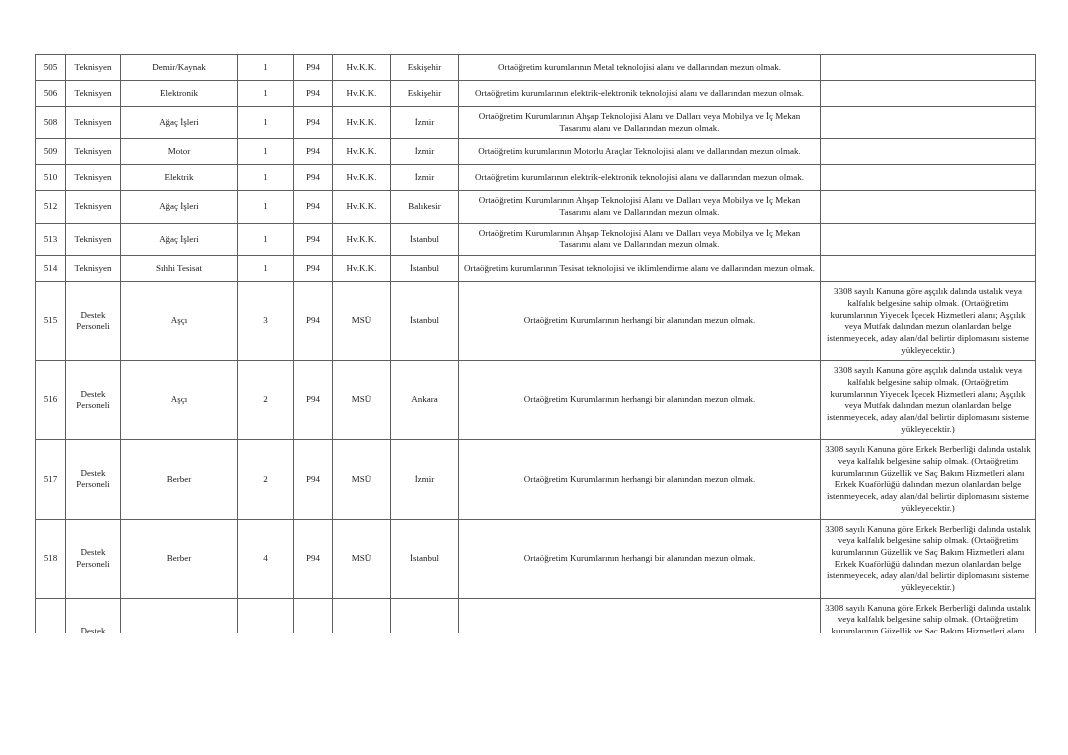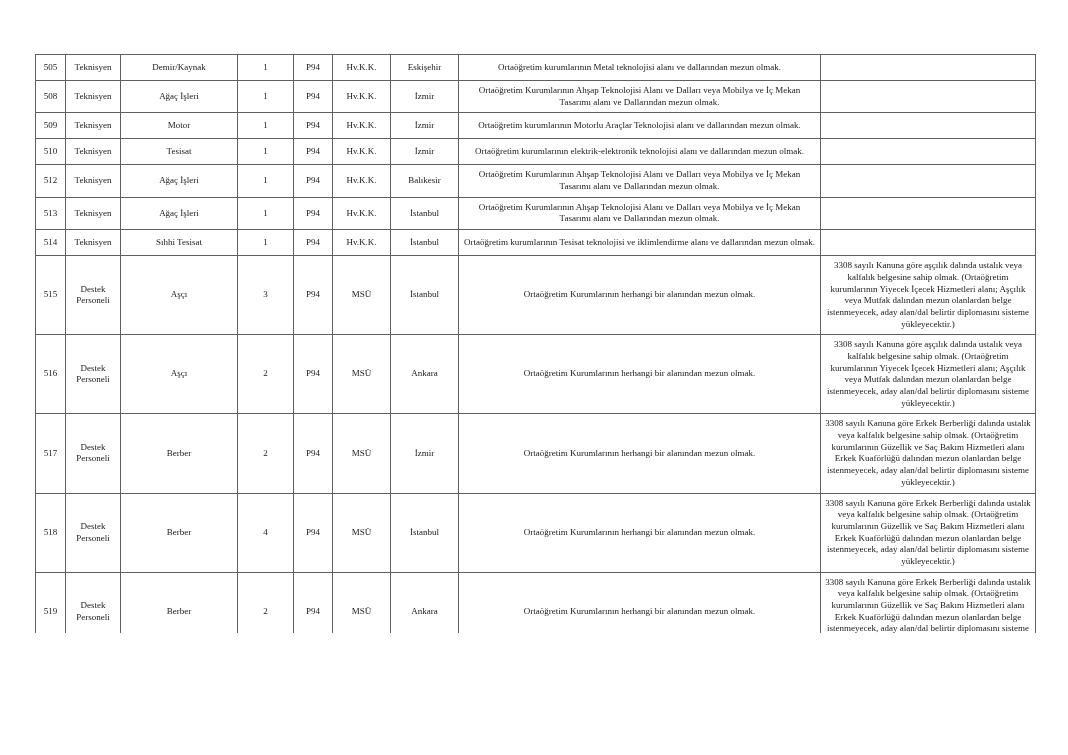--- a/index.html
+++ b/index.html
@@ -78,20 +78,31 @@
           <td class="col-title">Teknisyen</td>
           <td class="col-branch">Demir/Kaynak</td>
           <td class="col-count">1</td>
           <td class="col-score">P94</td>
           <td class="col-institution">Hv.K.K.</td>
           <td class="col-city">Eskişehir</td>
           <td class="col-requirement">Ortaöğretim kurumlarının Metal teknolojisi alanı ve dallarından mezun olmak.</td>
           <td class="col-note"></td>
         </tr>
         <tr>
+          <td class="col-seq">506</td>
+          <td class="col-title">Teknisyen</td>
+          <td class="col-branch">Elektronik</td>
+          <td class="col-count">1</td>
+          <td class="col-score">P94</td>
+          <td class="col-institution">Hv.K.K.</td>
+          <td class="col-city">Eskişehir</td>
+          <td class="col-requirement">Ortaöğretim kurumlarının elektrik-elektronik teknolojisi alanı ve dallarından mezun olmak.</td>
+          <td class="col-note"></td>
+        </tr>
+        <tr>
           <td class="col-seq">508</td>
           <td class="col-title">Teknisyen</td>
           <td class="col-branch">Ağaç İşleri</td>
           <td class="col-count">1</td>
           <td class="col-score">P94</td>
           <td class="col-institution">Hv.K.K.</td>
           <td class="col-city">İzmir</td>
           <td class="col-requirement">Ortaöğretim Kurumlarının Ahşap Teknolojisi Alanı ve Dalları veya Mobilya ve İç Mekan Tasarımı alanı ve Dallarından mezun olmak.</td>
           <td class="col-note"></td>
         </tr>
@@ -102,21 +113,21 @@
           <td class="col-count">1</td>
           <td class="col-score">P94</td>
           <td class="col-institution">Hv.K.K.</td>
           <td class="col-city">İzmir</td>
           <td class="col-requirement">Ortaöğretim kurumlarının Motorlu Araçlar Teknolojisi alanı ve dallarından mezun olmak.</td>
           <td class="col-note"></td>
         </tr>
         <tr>
           <td class="col-seq">510</td>
           <td class="col-title">Teknisyen</td>
-          <td class="col-branch">Tesisat</td>
+          <td class="col-branch">Elektrik</td>
           <td class="col-count">1</td>
           <td class="col-score">P94</td>
           <td class="col-institution">Hv.K.K.</td>
           <td class="col-city">İzmir</td>
           <td class="col-requirement">Ortaöğretim kurumlarının elektrik-elektronik teknolojisi alanı ve dallarından mezun olmak.</td>
           <td class="col-note"></td>
         </tr>
         <tr>
           <td class="col-seq">512</td>
           <td class="col-title">Teknisyen</td>

